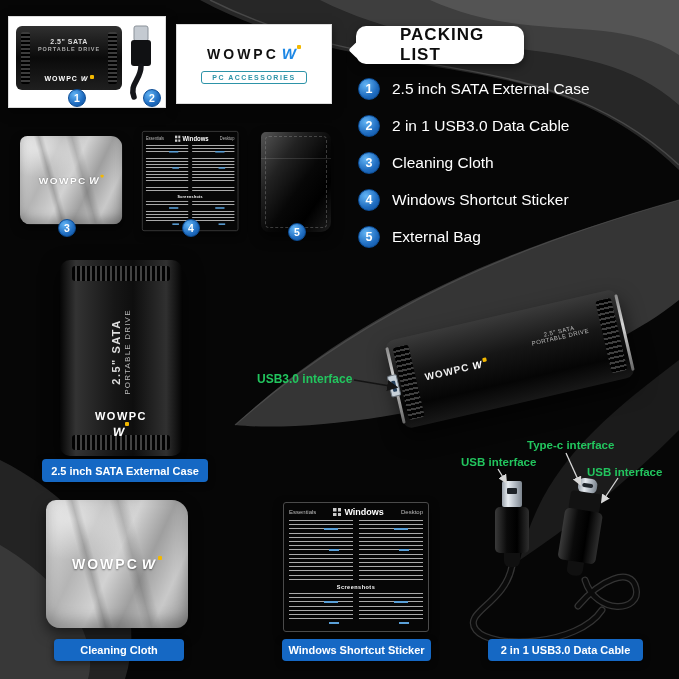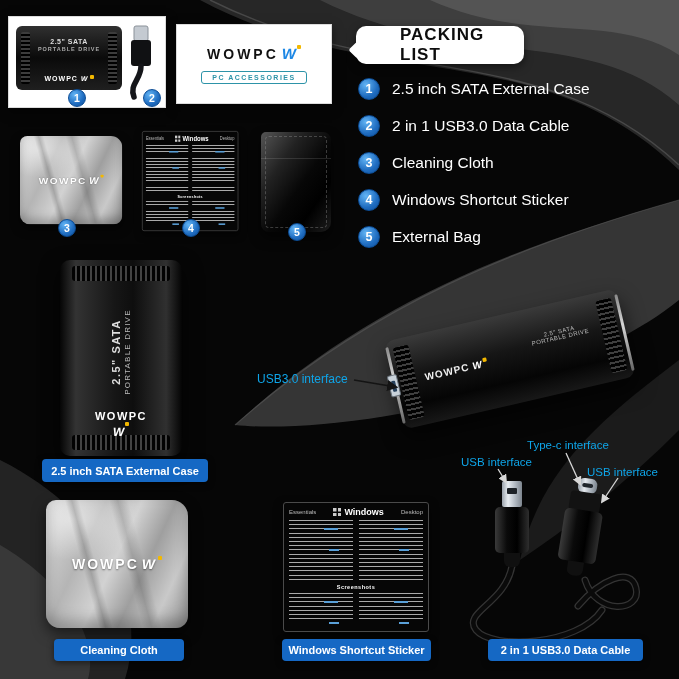--- a/index.html
+++ b/index.html
@@ -108,21 +108,21 @@
           background:#c9d2da; border:1px solid #6a737c; border-radius:2px; }
   .port::after { content:""; position:absolute; left:2px; top:5px; width:4px; height:11px;
                  background:#27415c; border-radius:1px; }
   .da-logo { position:absolute; left:32px; top:38px; color:#eee; font-size:10px; font-weight:bold;
              letter-spacing:1px; }
   .da-logo .wmark { font-size:10px; }
   .da-text { position:absolute; right:30px; top:26px; width:70px; text-align:center;
              font-size:6px; color:#bbb; letter-spacing:.5px; }
 
   
-  .callout { position:absolute; z-index:6; color:#0ea5e9; font-weight:normal; font-size:11.5px; }
+  .callout { position:absolute; z-index:6; color:#22c55e; font-weight:bold; font-size:11.5px; }
   .co-usb3  { left:257px; top:372px; font-size:12px; }
   .co-typec { left:527px; top:439px; }
   .co-usbl  { left:461px; top:456px; }
   .co-usbr  { left:587px; top:466px; }
   .arrows { position:absolute; inset:0; z-index:5; pointer-events:none; }
 
   
   .cloth { position:absolute; width:142px; height:128px; border-radius:10px 16px 12px 14px;
            background:
              radial-gradient(120% 80% at 20% 15%, rgba(255,255,255,.5), transparent 40%),

